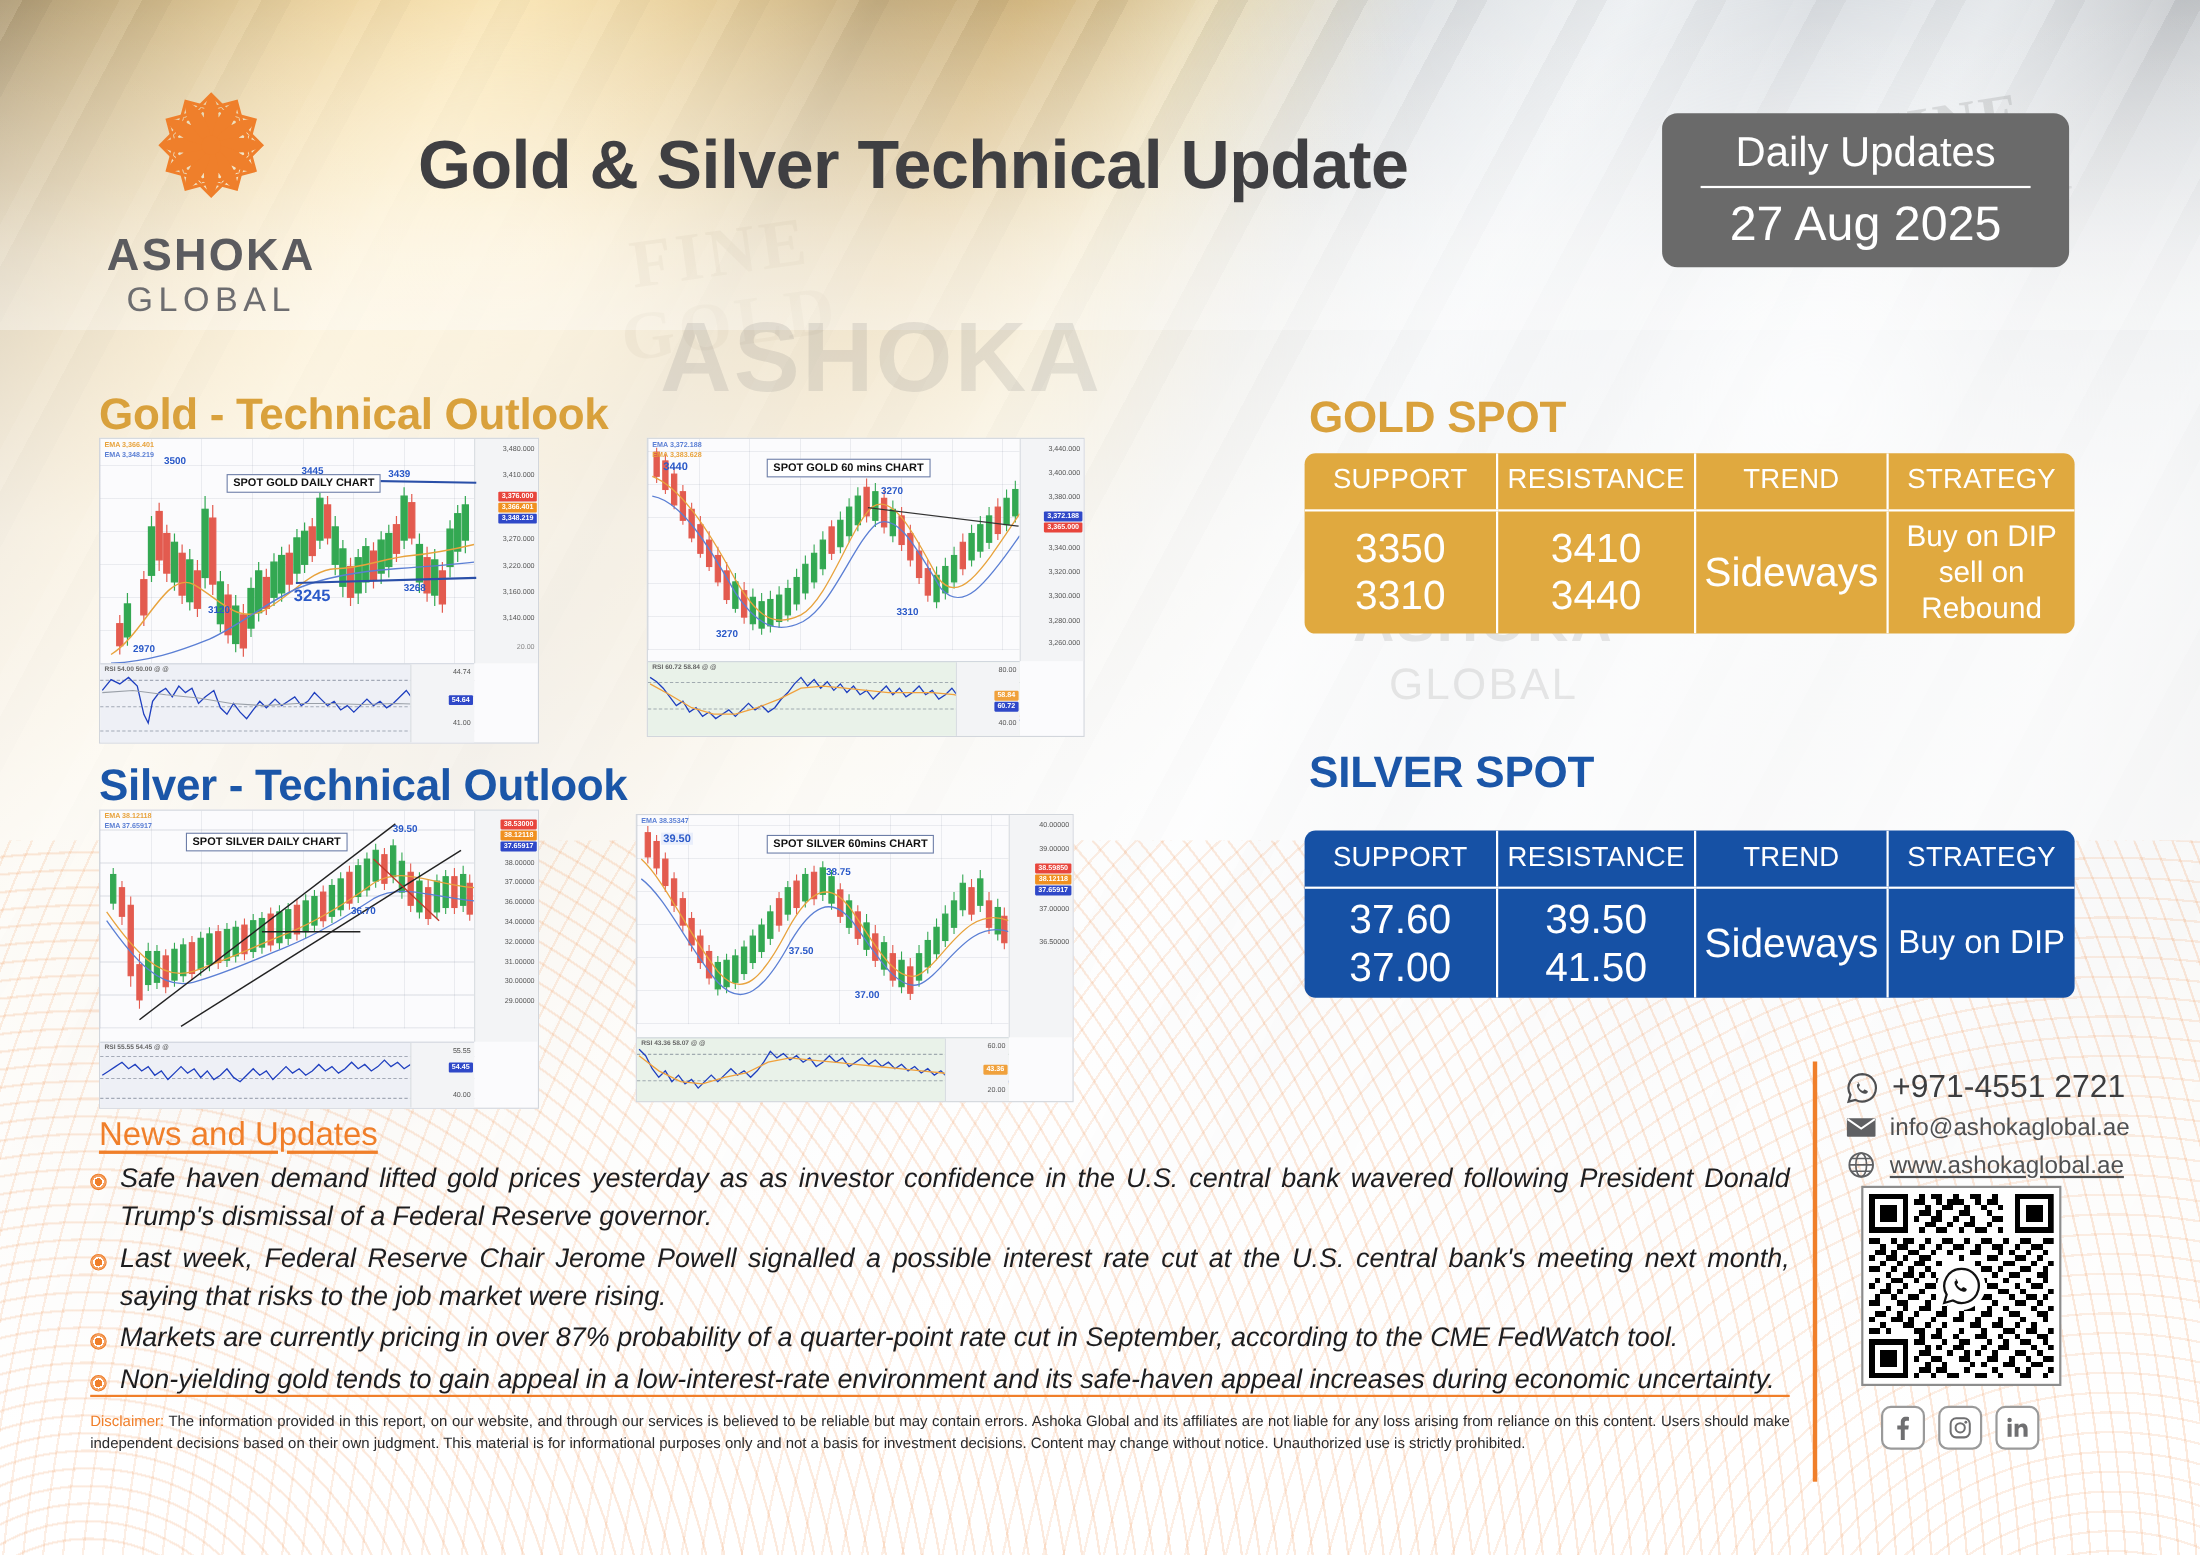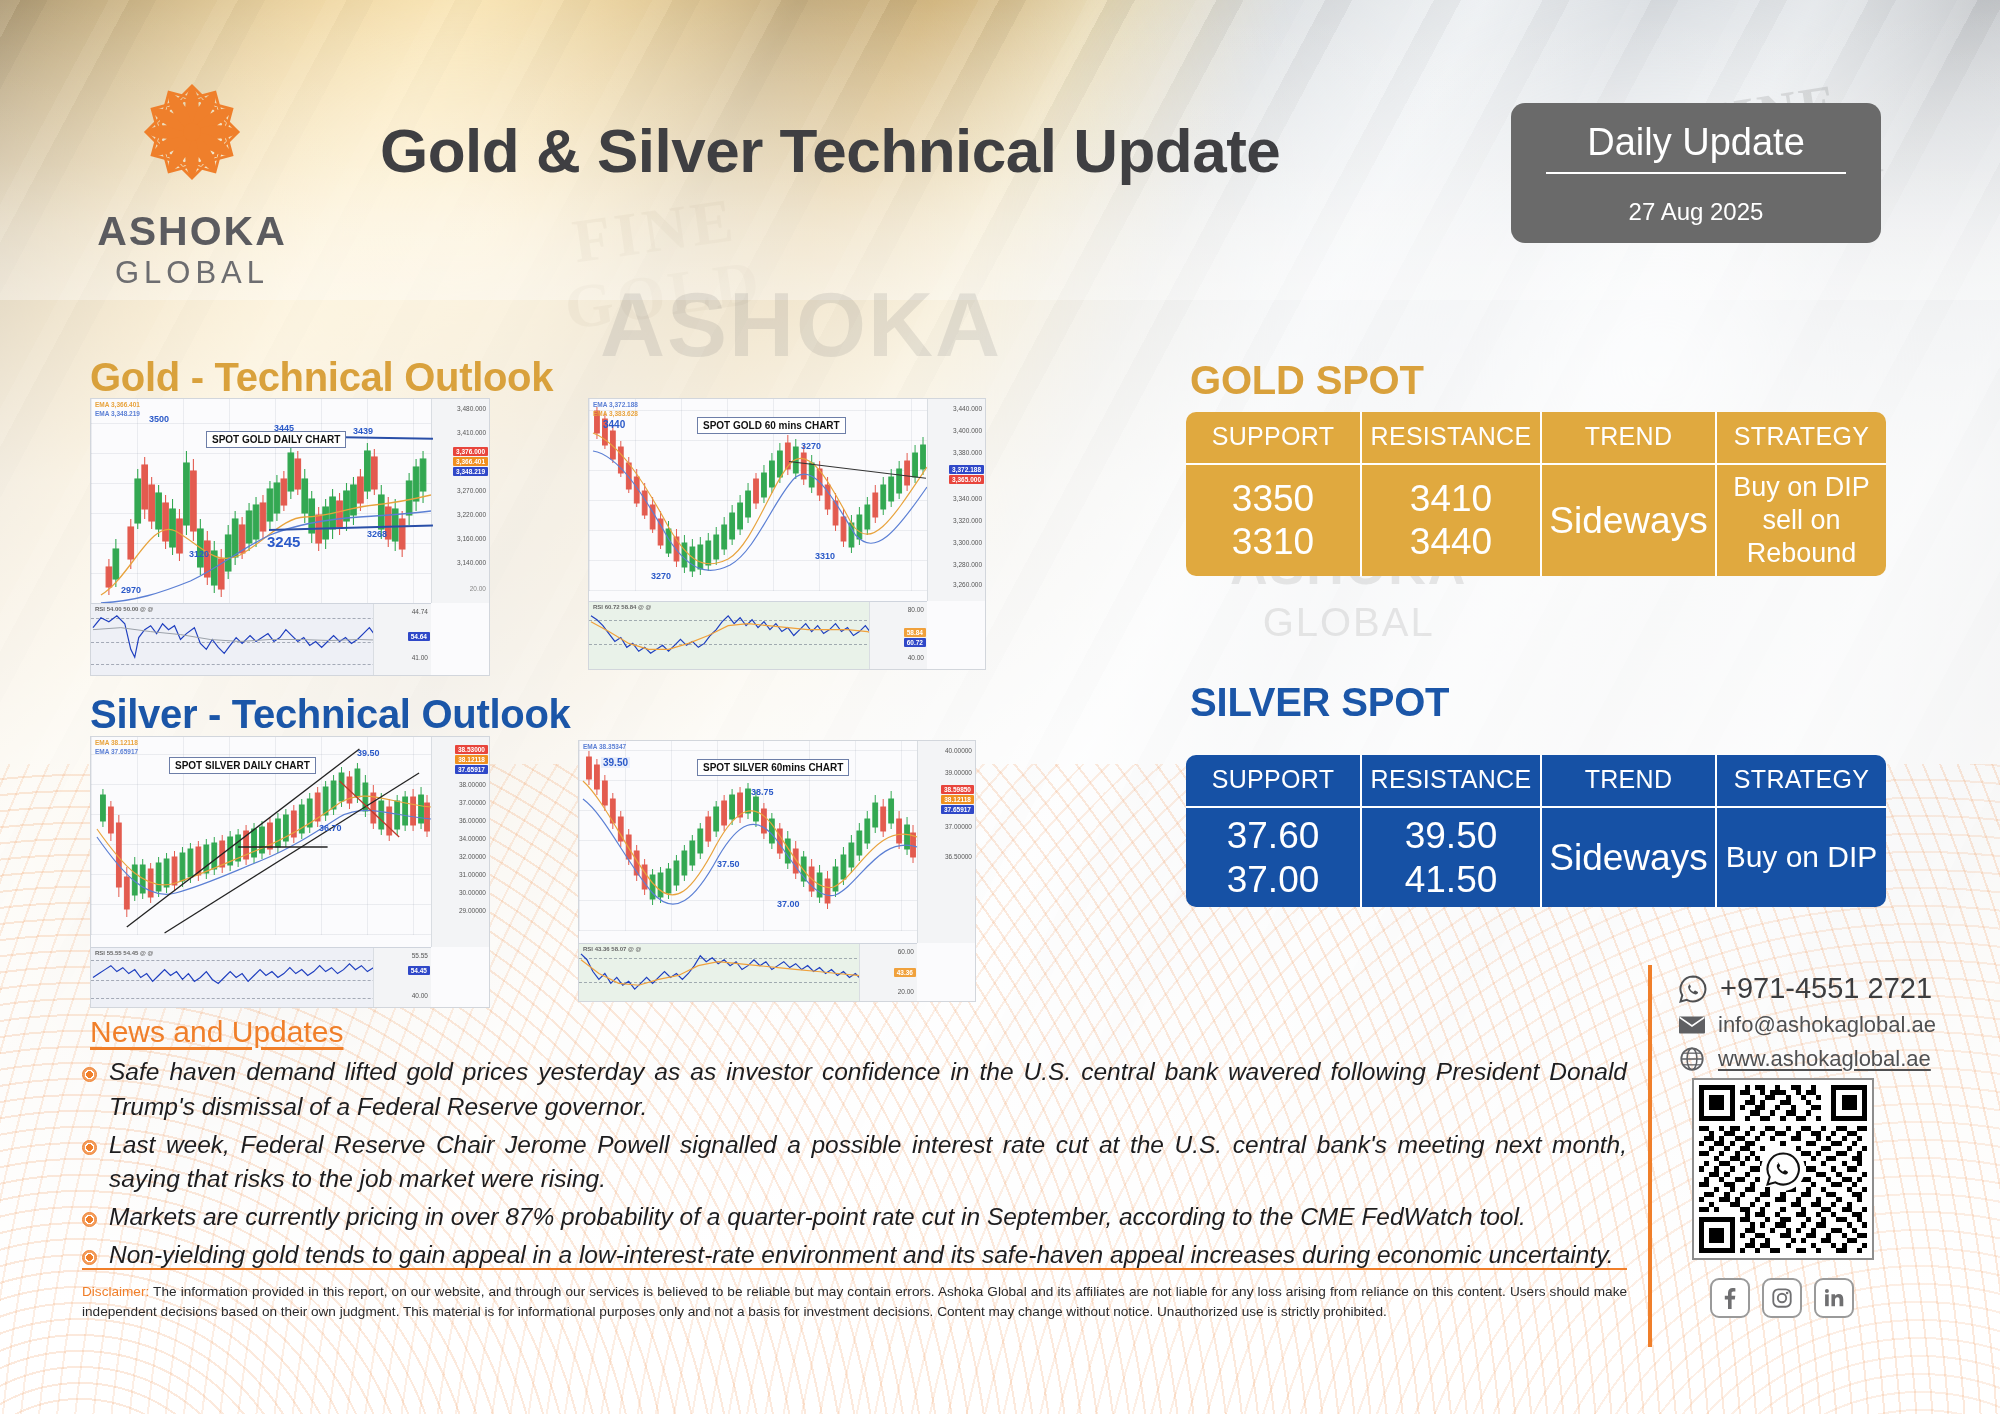--- a/index.html
+++ b/index.html
@@ -72,21 +72,21 @@
     position:absolute; left:380px; top:115px; width:1060px;
     font-size:62px; font-weight:800; color:#3f3f42; letter-spacing:-.5px;
   }
   .date-badge {
     position:absolute; left:1511px; top:103px; width:370px; height:140px;
     background:#6a6a6a; border-radius:14px; color:#fff; text-align:center;
     display:flex; flex-direction:column; justify-content:center;
   }
   .date-badge .dl1 { font-size:38px; padding-bottom:8px; }
   .date-badge .divider { width:300px; height:2px; background:#fff; margin:0 auto; }
-  .date-badge .dl2 { font-size:24px; padding-top:24px; }
+  .date-badge .dl2 { font-size:44px; padding-top:8px; }
 
   
   .sec-gold {
     position:absolute; left:90px; top:355px;
     font-size:40px; font-weight:800; color:#d9a13c; letter-spacing:-.3px;
   }
   .sec-silver {
     position:absolute; left:90px; top:692px;
     font-size:40px; font-weight:800; color:#1b56a8; letter-spacing:-.3px;
   }
@@ -235,21 +235,21 @@
     </g>
     <circle cx="50" cy="50" r="6" fill="#ef7f2b"></circle>
   </svg>
   <div class="logo-name">ASHOKA</div>
   <div class="logo-sub">GLOBAL</div>
 </div>
 
 <div class="title">Gold &amp; Silver Technical Update</div>
 
 <div class="date-badge">
-  <div class="dl1">Daily Update</div>
+  <div class="dl1">Daily Updates</div>
   <div class="divider"></div>
   <div class="dl2">27 Aug 2025</div>
 </div>
 
 <div class="sec-gold">Gold - Technical Outlook</div>
 <div class="sec-silver">Silver - Technical Outlook</div>
 
 <div class="chart" style="left:90px;top:398px;width:400px;height:278px;">
   <div class="pricepane" style="height:205px;">
     <div class="grid-bg"></div>

